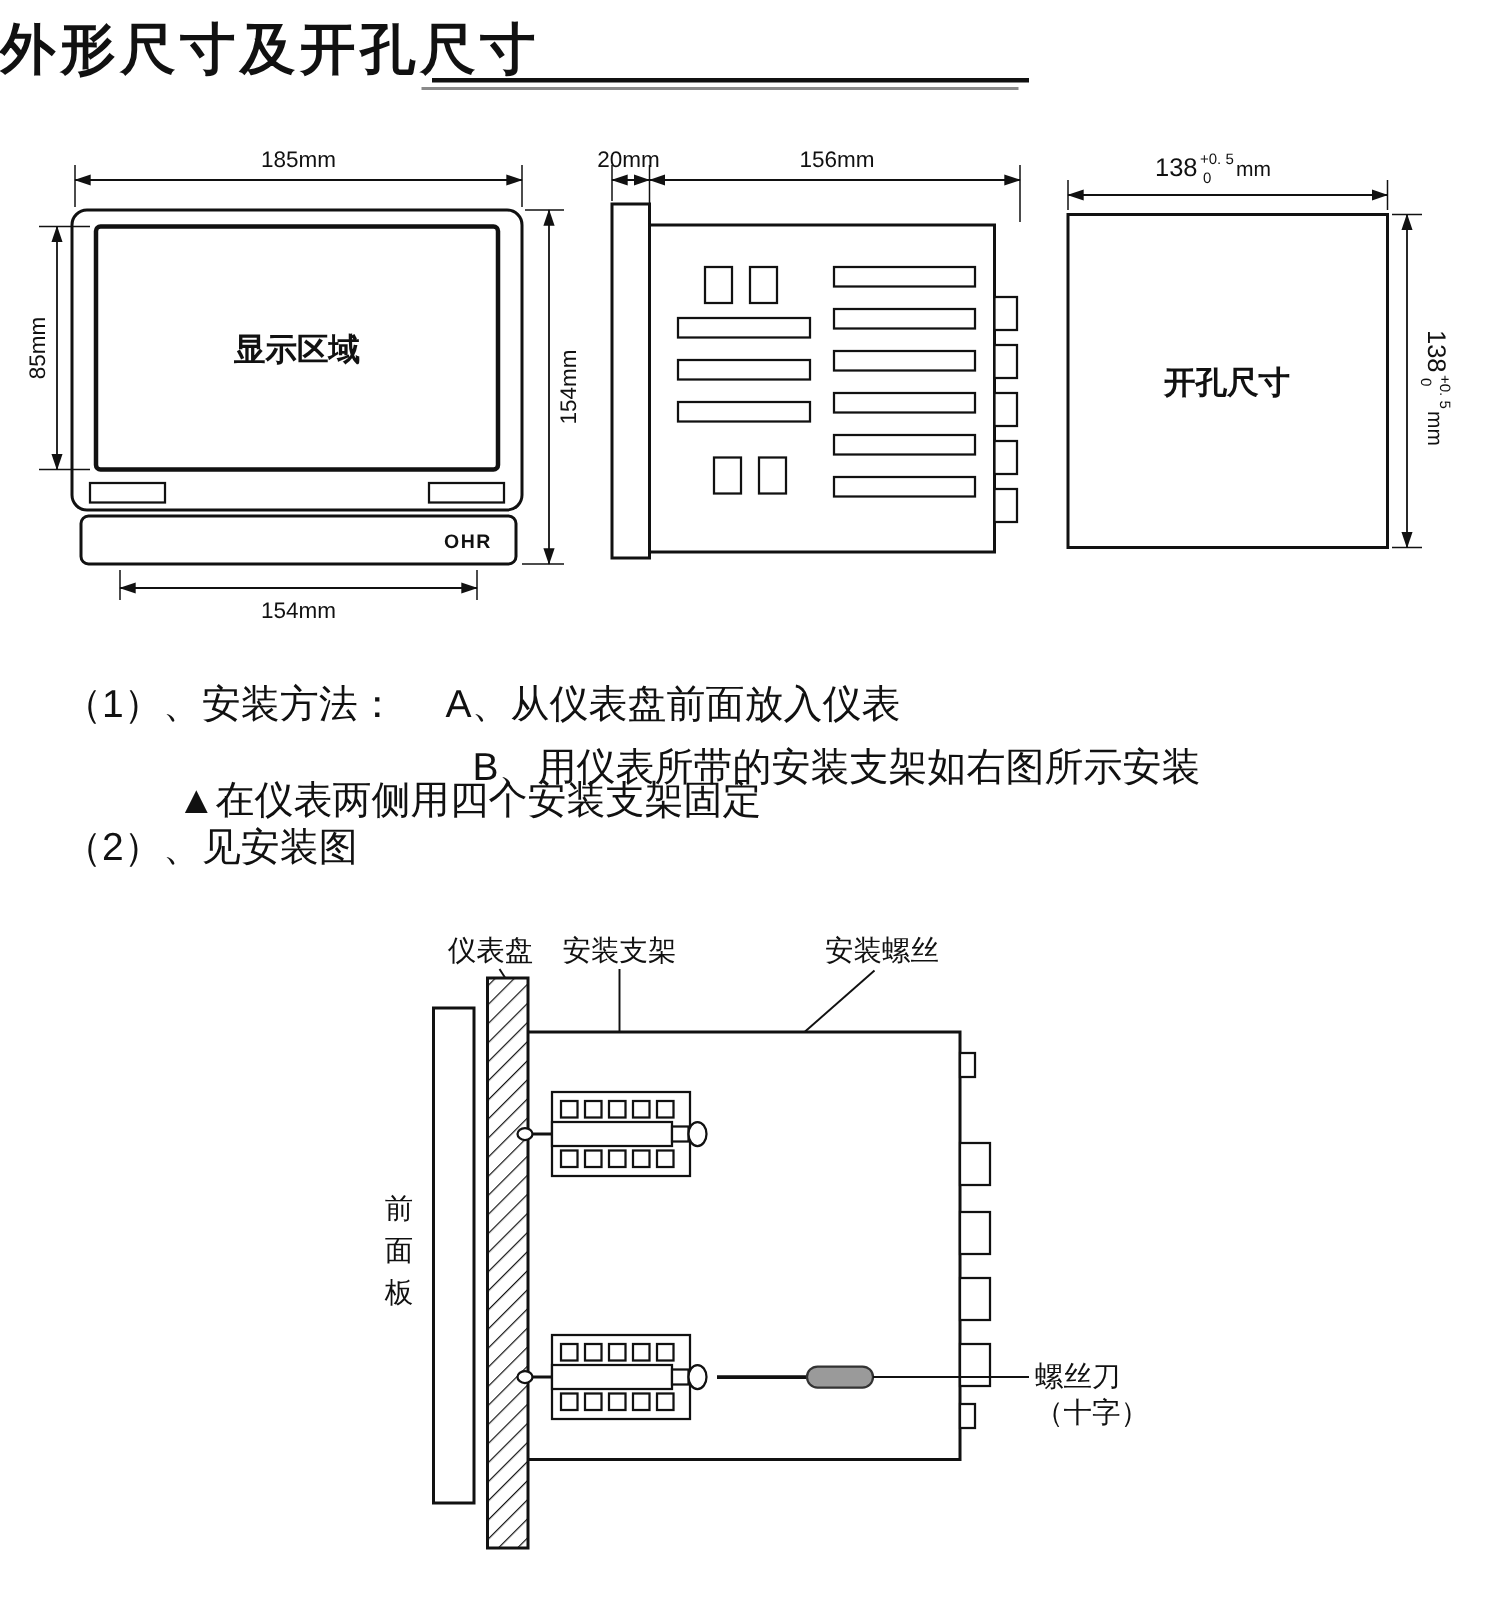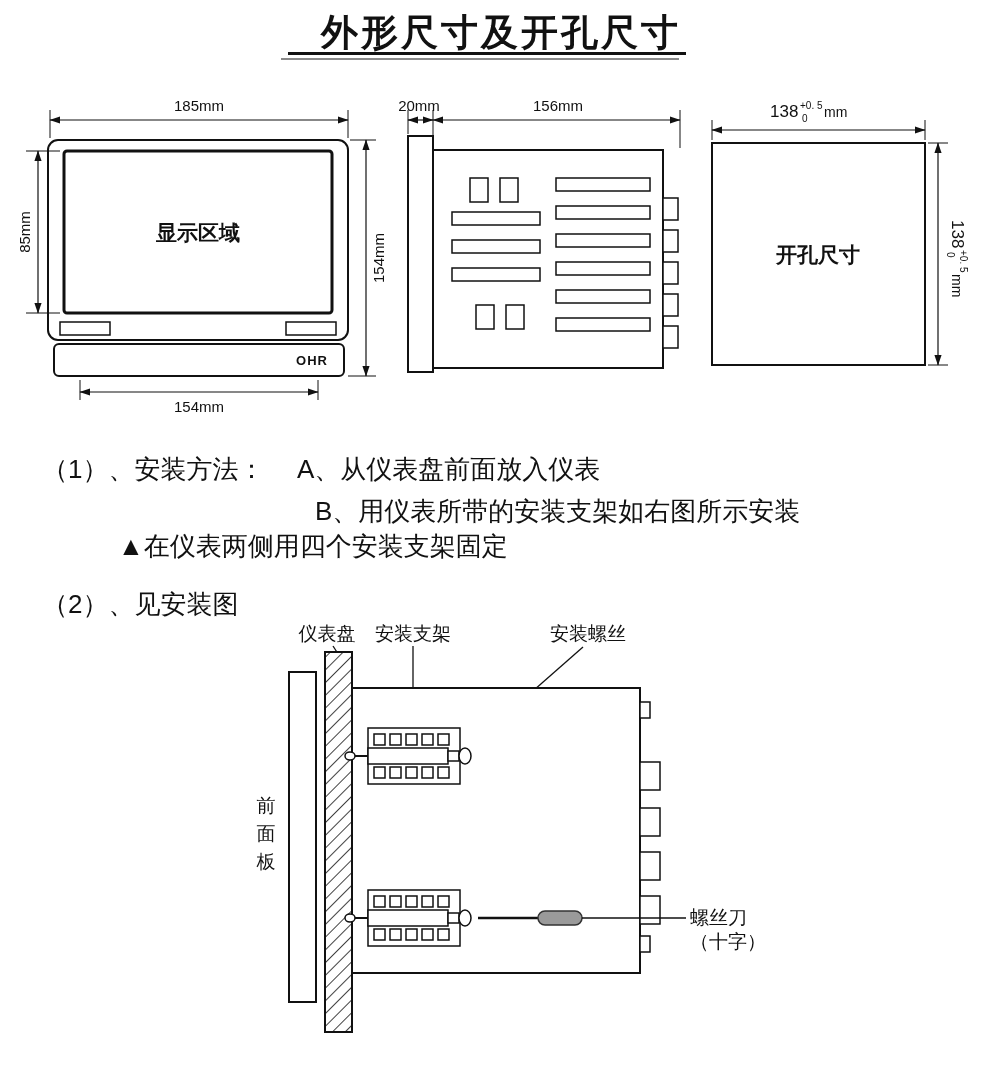--- a/index.html
+++ b/index.html
@@ -1,19 +1,19 @@
 <!DOCTYPE html>
 <html><head>
 <meta charset="utf-8">
 <style>
   html,body{margin:0;padding:0;background:#fff;}
   body{width:990px;height:1067px;position:relative;overflow:hidden;
        font-family:"Liberation Sans",sans-serif;color:#111;}
   .abs{position:absolute;}
-  #title{left:0;right:0;top:8px;text-align:center;font-size:37px;font-weight:bold;letter-spacing:3px;padding-left:12px;}
+  #title{left:0;right:0;top:8px;text-align:left;font-size:37px;font-weight:bold;letter-spacing:3px;}
   .rule1{left:288px;top:52px;width:398px;height:3px;background:#111;}
   .rule2{left:281px;top:58px;width:398px;height:2px;background:#8a8a8a;}
   .instr{font-size:26px;white-space:nowrap;}
   svg{position:absolute;left:0;}
   
   .dim{font-family:"Liberation Sans",sans-serif;font-size:15px;fill:#111;text-anchor:middle;}
   .dimbig{font-family:"Liberation Sans",sans-serif;font-size:17px;fill:#111;text-anchor:start;}
   .dimunit{font-family:"Liberation Sans",sans-serif;font-size:14px;fill:#111;text-anchor:start;}
   .tol{font-family:"Liberation Sans",sans-serif;font-size:10px;fill:#111;text-anchor:start;}
   .biglabel{font-family:"Liberation Sans",sans-serif;font-size:21px;font-weight:bold;fill:#111;text-anchor:middle;}
@@ -127,22 +127,22 @@
       <text class="tol" x="30" y="-8">+0. 5</text>
       <text class="tol" x="32" y="5">0</text>
       <text class="dimunit" x="54" y="0">mm</text>
     </g>
   </g>
 </svg>
 
 <div class="abs instr" style="left:42px;top:452px">（1）、安装方法：</div>
 <div class="abs instr" style="left:297px;top:452px">A、从仪表盘前面放入仪表</div>
 <div class="abs instr" style="left:315px;top:494px">B、用仪表所带的安装支架如右图所示安装</div>
-<div class="abs instr" style="left:118px;top:529px">▲在仪表两侧用四个安装支架固定</div>
-<div class="abs instr" style="left:42px;top:587px">（2）、见安装图</div>
+<div class="abs instr" style="left:118px;top:516px">▲在仪表两侧用四个安装支架固定</div>
+<div class="abs instr" style="left:42px;top:547px">（2）、见安装图</div>
 
 <svg style="top:600px" width="990" height="465" viewBox="0 0 990 465">
   <defs>
     <pattern id="hatch" width="9" height="9" patternTransform="rotate(45)" patternUnits="userSpaceOnUse">
       <line x1="0" y1="0" x2="0" y2="9" stroke="#111" stroke-width="1.6"></line>
     </pattern>
   </defs>
 
   <text class="lbl" x="327" y="40">仪表盘</text>
   <text class="lbl" x="413" y="40">安装支架</text>

